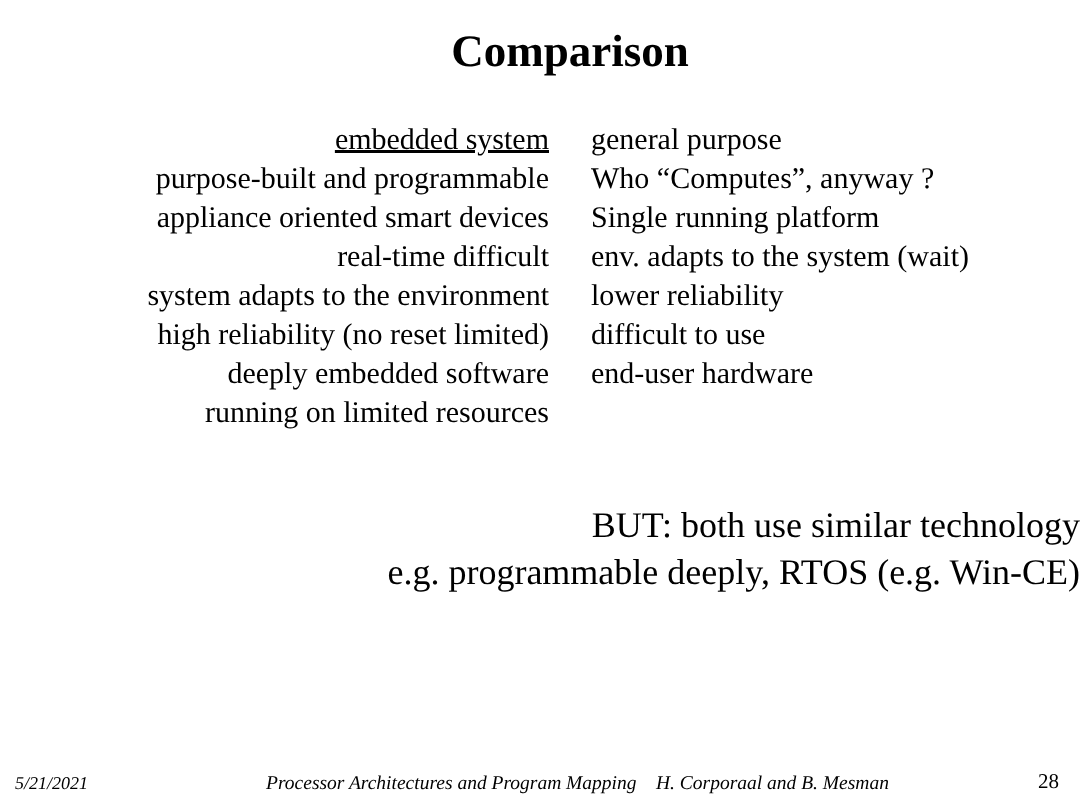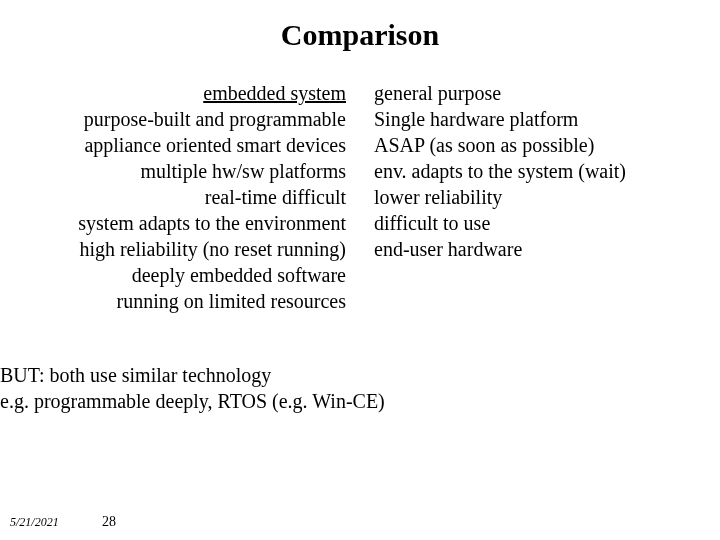--- a/index.html
+++ b/index.html
@@ -1,60 +1,62 @@
 <!DOCTYPE html>
 <html><head>
 <meta charset="utf-8">
 <style>
   * { margin: 0; padding: 0; box-sizing: border-box; }
   html, body { width: 720px; height: 540px; background: #fff; font-family: "Times New Roman", Times, serif; color: #000; }
-  .slide { width: 720px; height: 540px; position: relative; padding-top: 18px; }
+  .slide { width: 720px; height: 540px; position: relative; padding-top: 18px; padding-left: 40px; }
   .title { text-align: center; font-size: 30px; font-weight: bold; margin-bottom: 28px; }
   .columns { display: flex; justify-content: center; }
   .col { font-size: 20px; line-height: 1.3; }
   .col.left { width: 340px; text-align: right; padding-right: 14px; }
   .col.right { width: 340px; text-align: left; padding-left: 14px; }
   .heading { text-decoration: underline; }
-  .footer-text { margin-top: 48px; text-align: left; font-size: 20px; line-height: 1.3; }
-  .bottom { position: absolute; bottom: 10px; left: 0; right: 0; display: flex; align-items: flex-end; font-style: italic; font-family: "Times New Roman", Times, serif; }
+  .footer-text { margin-top: 48px; text-align: right; font-size: 24px; line-height: 1.3; }
+  .bottom { position: absolute; bottom: 10px; left: 0; right: 0; display: flex; align-items: flex-end; font-style: italic; font-family: "Times New Roman", Times, serif; justify-content: center; }
   .bottom .date { font-size: 12px; width: 90px; padding-left: 10px; }
   .bottom .center { flex: 1; text-align: center; font-size: 13px; }
   .bottom .page { width: 40px; text-align: right; padding-right: 14px; font-size: 14px; font-style: normal; margin-top: 48px; }
 </style>
 </head>
 <body>
 
 <div class="slide">
   <div class="title">Comparison</div>
 
   <div class="columns">
     <div class="col left">
       <div class="heading">embedded system</div>
       <div>purpose-built and programmable</div>
       <div>appliance oriented smart devices</div>
-      <div>multiple hw/sw platforms</div>
       <div>real-time difficult</div>
       <div>system adapts to the environment</div>
-      <div>high reliability (no reset running)</div>
+      <div>high reliability (no reset limited)</div>
       <div>deeply embedded software</div>
       <div>running on limited resources</div>
     </div>
     <div class="col right">
       <div>general purpose</div>
-      <div>Single hardware platform</div>
-      <div>ASAP (as soon as possible)</div>
+      <div>Who “Computes”, anyway ?</div>
+      <div>Single running platform</div>
       <div>env. adapts to the system (wait)</div>
       <div>lower reliability</div>
       <div>difficult to use</div>
       <div>end-user hardware</div>
     </div>
   </div>
 
   <div class="footer-text">
     <div>BUT: both use similar technology</div>
     <div>e.g. programmable deeply, RTOS (e.g. Win-CE)</div>
   </div>
 
   <div class="bottom">
     <div class="date">5/21/2021</div>
+    <div class="center">
+      <span>Processor Architectures and Program Mapping</span>&nbsp;&nbsp;&nbsp;&nbsp;<span>H. Corporaal and B. Mesman</span>
+    </div>
     <div class="page">28</div>
   </div>
 </div>
 
 </body></html>

